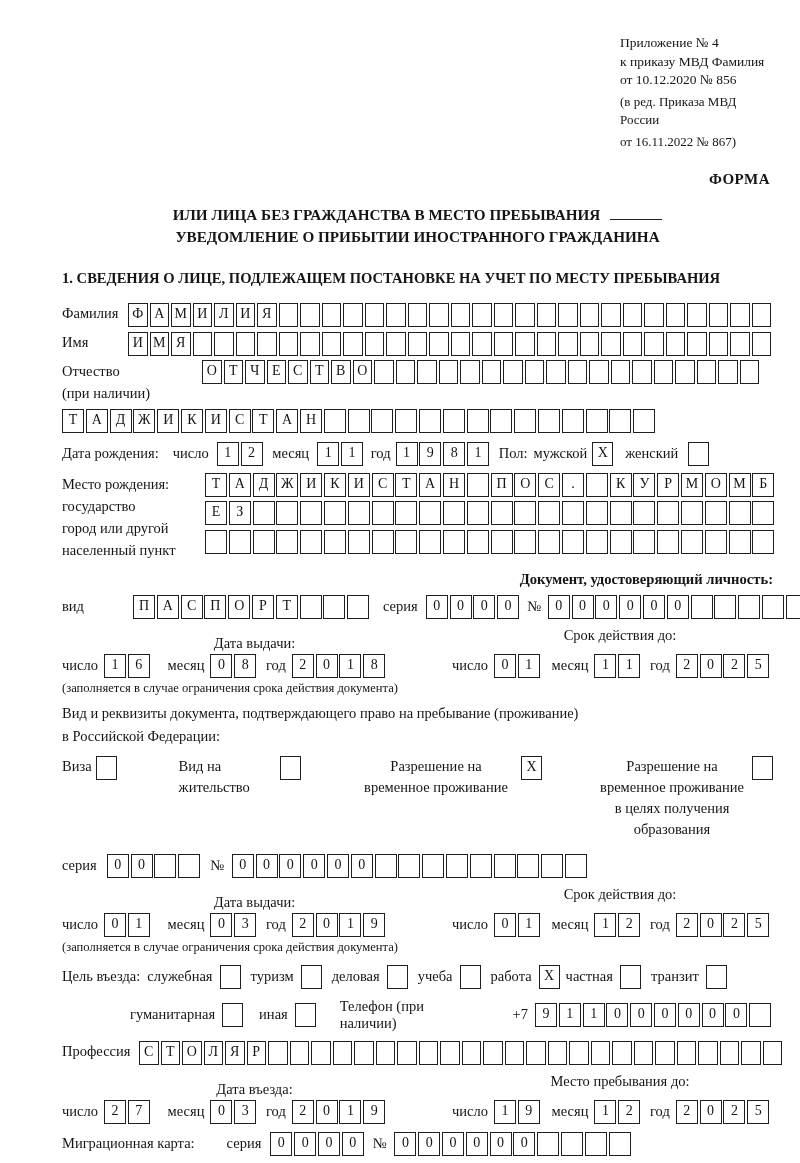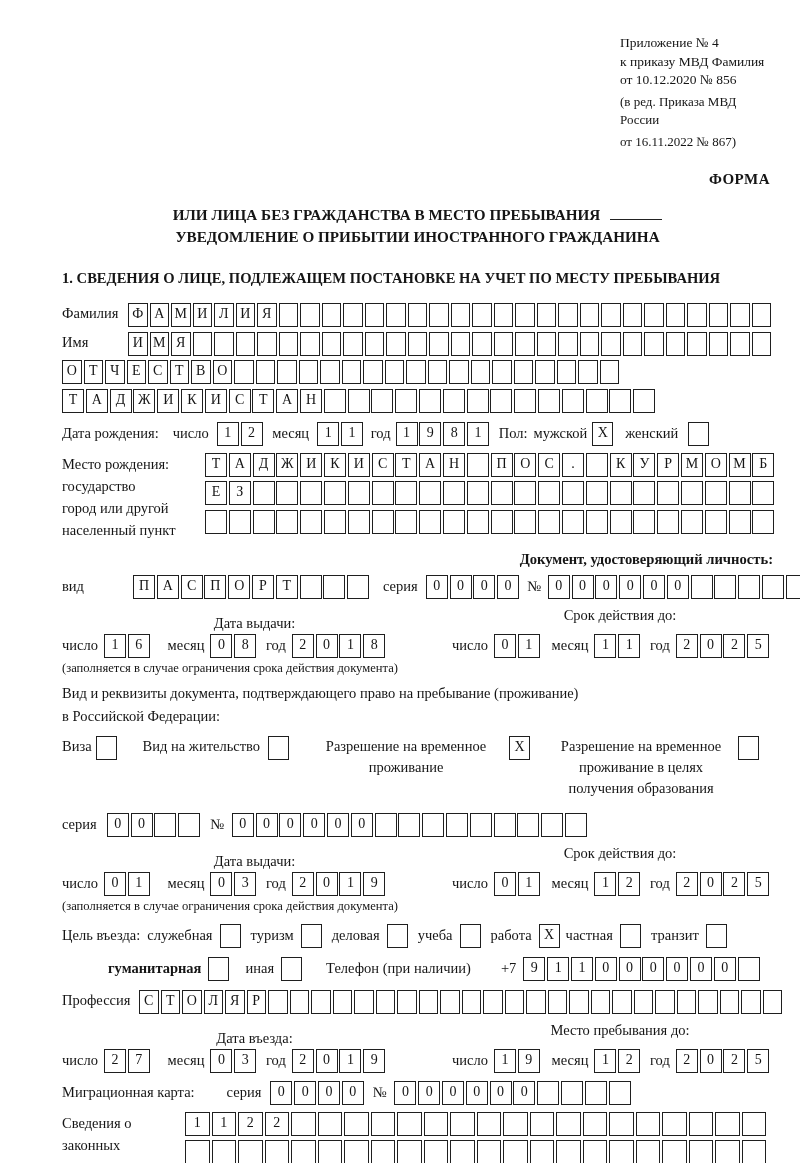--- a/index.html
+++ b/index.html
@@ -39,21 +39,21 @@
   .date-heads .dh-left{width:385px;text-align:center;margin-top:8px;}
   .date-heads .dh-right{width:300px;margin-left:23px;text-align:center;}
   .date-row{display:flex;align-items:center;}
   .dgroup{display:flex;align-items:center;}
   .dgroup .lab{margin-right:6px;}
   .dg-left{width:390px;}
   .note-right{text-align:left;font-size:12.6px;margin-top:3px;margin-bottom:6px;}
 
   .par{line-height:23px;}
 
-  .permit-row{display:flex;align-items:flex-start;margin-top:8px;margin-bottom:14px;}
+  .permit-row{display:flex;align-items:flex-start;margin-top:8px;margin-bottom:14px;gap:36px;}
   .pitem{display:flex;align-items:flex-start;}
   .pitem .ptxt{line-height:21px;margin-right:8px;}
   .pitem .ctr{text-align:center;}
   .mw185{max-width:190px;} .mw175{max-width:178px;}
 
   .purpose-row{display:flex;align-items:center;margin-top:10px;}
   .purpose-row .pl{margin-right:7px;}
   .purpose-row .pbox{margin-right:10px;}
 </style>
 </head>
@@ -143,20 +143,24 @@
         <span class="cell"></span>
         <span class="cell"></span>
         <span class="cell"></span>
         <span class="cell"></span>
         <span class="cell"></span>
         <span class="cell"></span>
       </span>
   </div>
 
   <div class="frow">
+    <span class="lbl w140 two-line">
+      <span>Отчество</span><br>
+      <span>(при наличии)</span>
+    </span>
     <span class="cells">
         <span class="cell">О</span>
         <span class="cell">Т</span>
         <span class="cell">Ч</span>
         <span class="cell">Е</span>
         <span class="cell">С</span>
         <span class="cell">Т</span>
         <span class="cell">В</span>
         <span class="cell">О</span>
         <span class="cell"></span>
@@ -544,21 +548,21 @@
     <span class="cells chk pbox">
         <span class="cell"></span>
       </span>
     <span class="pl">транзит</span>
     <span class="cells chk">
         <span class="cell"></span>
       </span>
   </div>
 
   <div class="purpose-row" style="margin-top:9px;">
-    <span class="pl" style="margin-left:46px;font-weight:bold;">гуманитарная</span>
+    <span class="pl" style="margin-left:68px;">гуманитарная</span>
     <span class="cells chk pbox" style="margin-right:16px;">
         <span class="cell"></span>
       </span>
     <span class="pl">иная</span>
     <span class="cells chk" style="margin-right:24px;">
         <span class="cell"></span>
       </span>
     <span class="pl" style="margin-right:30px;">Телефон (при наличии)</span>
     <span class="pl">+7</span>
     <span class="cells wide">

